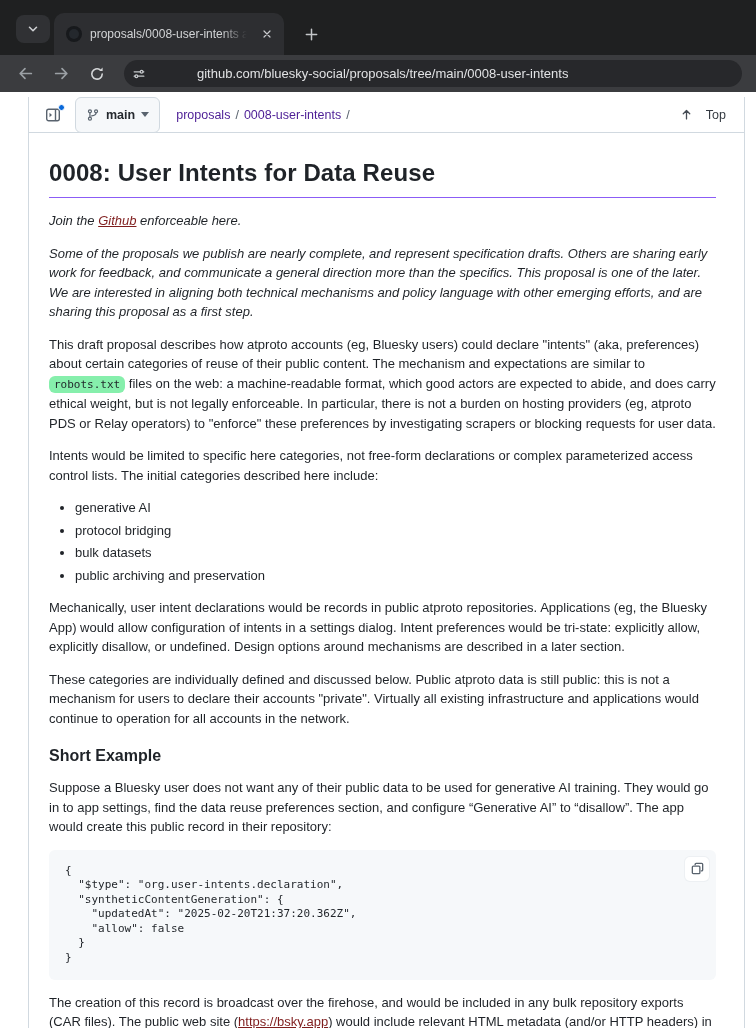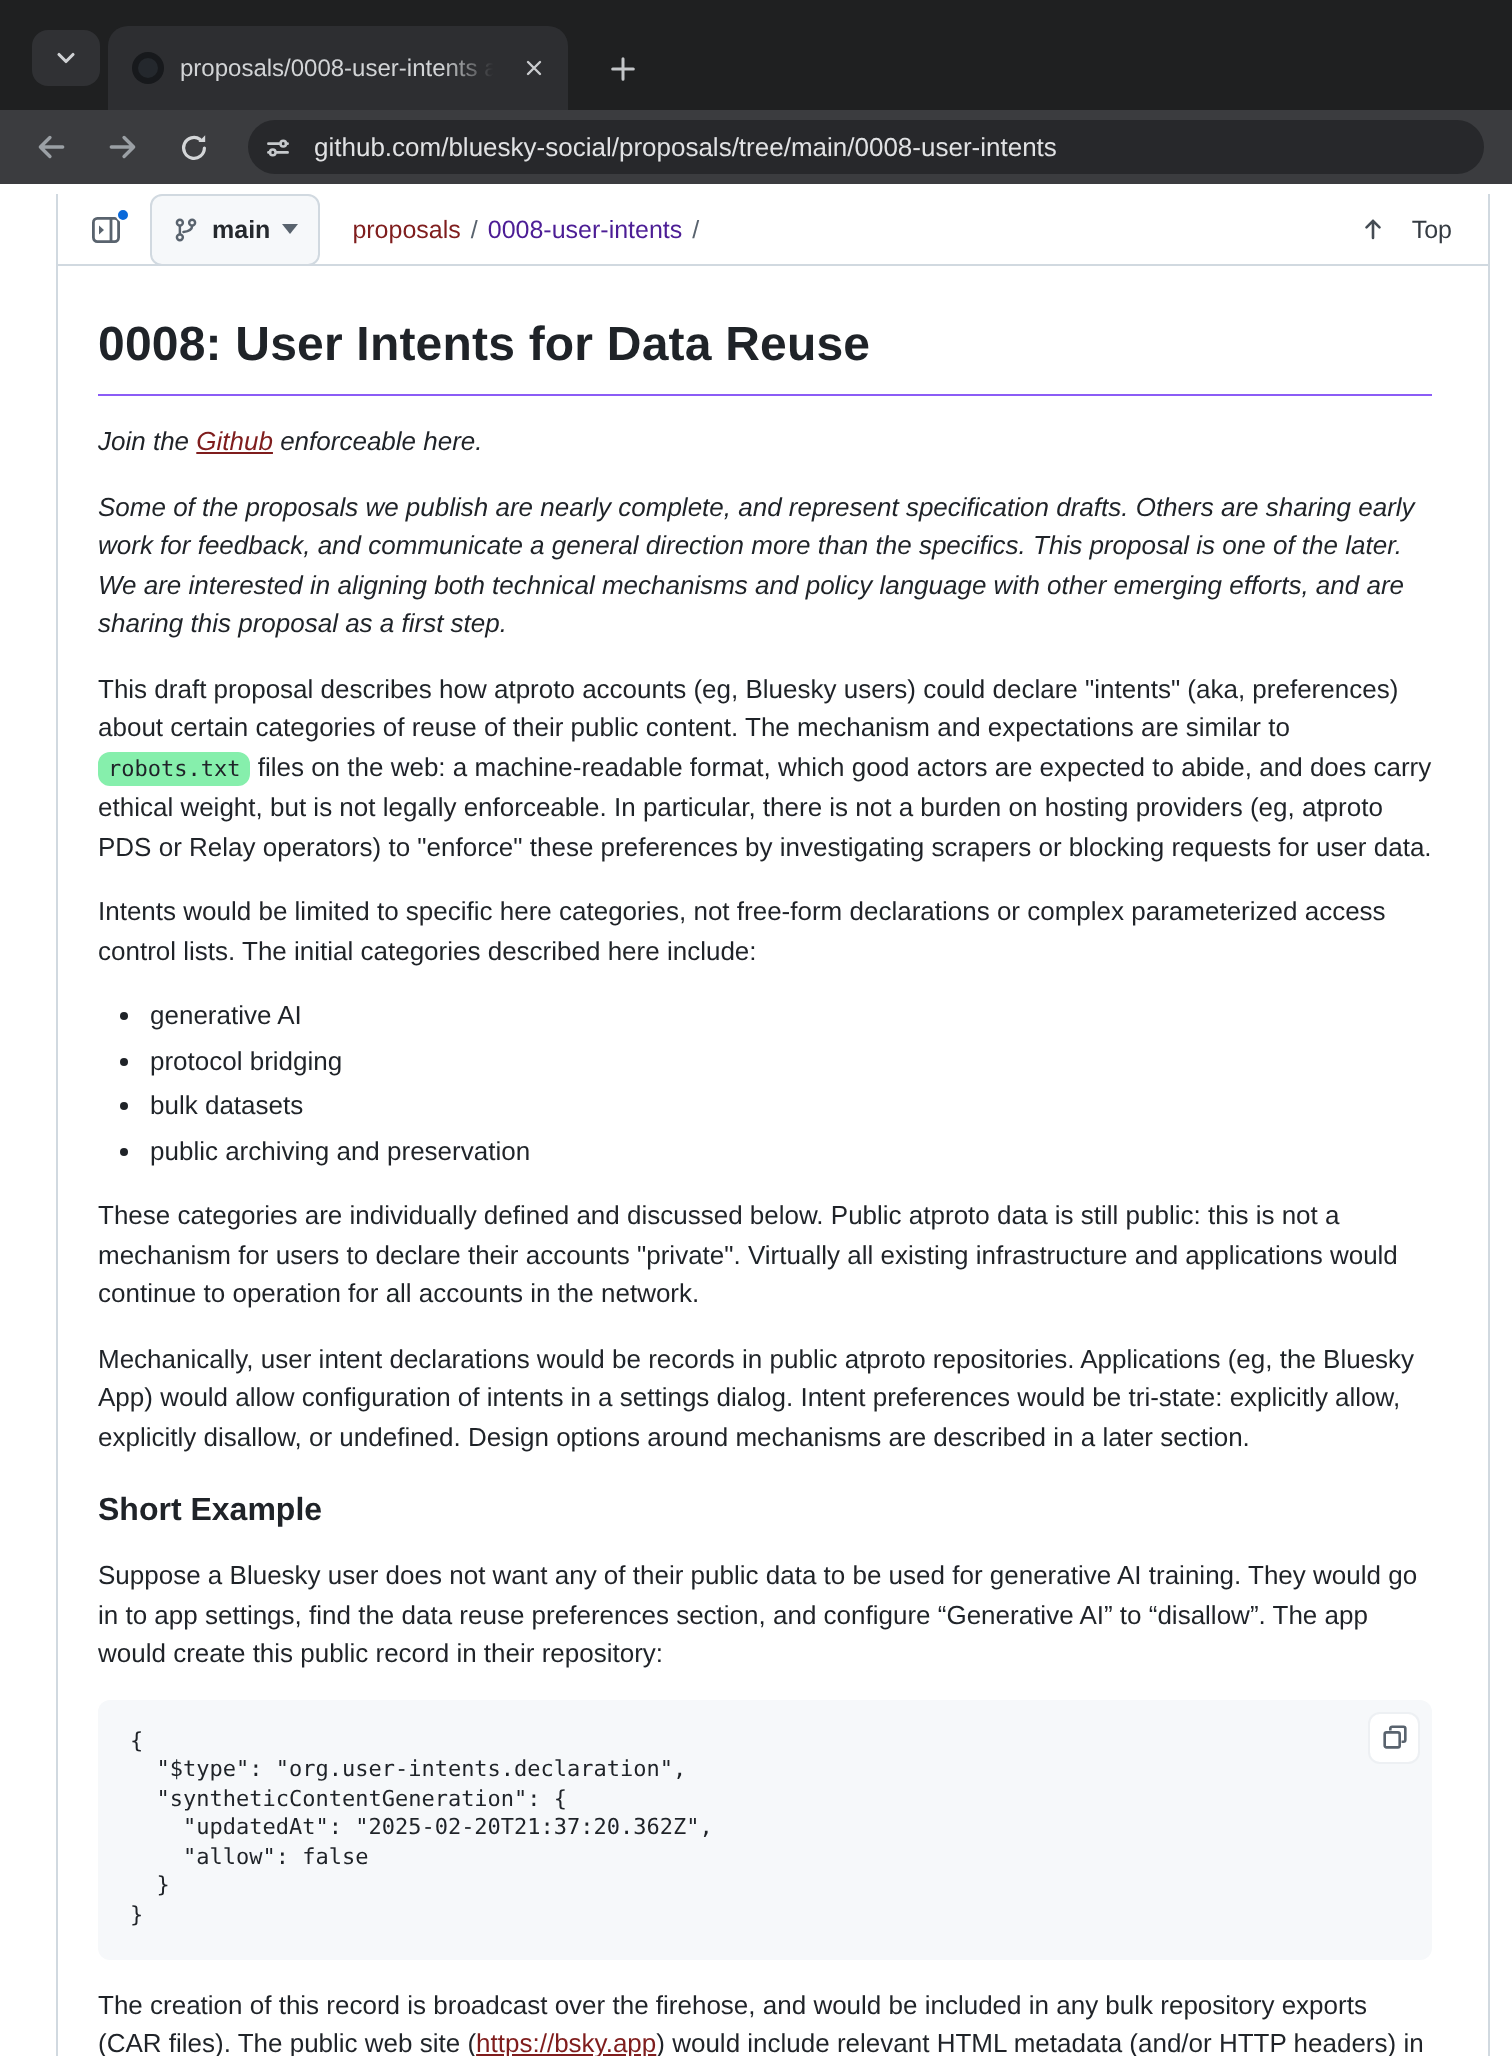--- a/index.html
+++ b/index.html
@@ -39,21 +39,21 @@
     height:37px; background:#3b3c3f; display:flex; align-items:center;
     padding:0 14px 0 16px; gap:18px;
   }
   .nav-icon { width:18px; height:18px; color:#9ba0a5; display:grid; place-items:center; cursor:pointer; flex:0 0 auto; }
   .nav-icon.bright { color:#d4d6d8; }
   .urlbar {
     flex:1; height:27px; background:#27282b; border-radius:14px;
     display:flex; align-items:center; padding:0 12px 0 4px; gap:8px; min-width:0;
   }
   .site-info { width:21px; height:21px; border-radius:50%; display:grid; place-items:center; color:#c6c9cc; cursor:pointer; flex:0 0 auto; }
-  .url-text { color:#e1e2e4; font-size:13px; white-space:nowrap; overflow:hidden; }
+  .url-text { color:#e1e2e4; font-size:13px; white-space:nowrap; overflow:hidden;margin-left:40px; }
 
   
   .page { background:#ffffff; height:936px; padding-top:5px; overflow:hidden; }
   .panel {
     margin-left:28px; width:717px; height:100%;
     border-left:1px solid #d1d9e0; border-right:1px solid #d1d9e0;
   }
   .filebar {
     height:36px; display:flex; align-items:center; padding:0 12px 0 10px;
     border-bottom:1px solid #d1d9e0; background:#ffffff;
@@ -61,21 +61,21 @@
   .tree-toggle { position:relative; width:28px; height:26px; display:grid; place-items:center; color:#59636e; border-radius:6px; cursor:pointer; }
   .tree-toggle .dot { position:absolute; top:2px; right:2px; width:7px; height:7px; border-radius:50%; background:#0969da; border:1.5px solid #fff; }
   .branch-btn {
     margin-left:8px; height:36px; padding:0 10px; background:#f6f8fa;
     border:1px solid #d1d9e0; border-radius:6px; display:flex; align-items:center; gap:6px;
     font-size:12.5px; font-weight:600; color:#25292e; cursor:pointer;
   }
   .branch-btn .glyph { color:#59636e; display:grid; place-items:center; }
   .caret { width:0; height:0; border-left:4px solid transparent; border-right:4px solid transparent; border-top:5px solid #59636e; }
   .breadcrumb { margin-left:16px; font-size:12.5px; color:#59636e; display:flex; align-items:center; gap:5px; white-space:nowrap; }
-  .breadcrumb a { color:#7f1d1d; text-decoration:none; cursor:pointer; }
+  .breadcrumb a { color:#4c1d95; text-decoration:none; cursor:pointer; }
   .breadcrumb .dir { color:#4c1d95; }
   .top-btn { margin-left:auto; display:flex; align-items:center; gap:13px; font-size:12.5px; color:#353b42; cursor:pointer; padding:4px 6px; border-radius:6px; }
   .top-btn .glyph { display:grid; place-items:center; color:#454c54; }
 
   
   .readme { padding:25px 28px 30px 20px; color:#1f2328; }
   .readme h1 {
     font-size:24px; line-height:1.25; font-weight:600; margin:0 0 13px;
     padding-bottom:9px; border-bottom:1px solid #8b5cf6; letter-spacing:.1px;
   }
@@ -216,23 +216,23 @@
 
       <p>Intents would be limited to specific here categories, not free-form declarations or complex parameterized access control lists. The initial categories described here include:</p>
 
       <ul>
         <li>generative AI</li>
         <li>protocol bridging</li>
         <li>bulk datasets</li>
         <li>public archiving and preservation</li>
       </ul>
 
+      <p>Mechanically, user intent declarations would be records in public atproto repositories. Applications (eg, the Bluesky App) would allow configuration of intents in a settings dialog. Intent preferences would be tri-state: explicitly allow, explicitly disallow, or undefined. Design options around mechanisms are described in a later section.</p>
+
       <p>These categories are individually defined and discussed below. Public atproto data is still public: this is not a mechanism for users to declare their accounts "private". Virtually all existing infrastructure and applications would continue to operation for all accounts in the network.</p>
-
-      <p>Mechanically, user intent declarations would be records in public atproto repositories. Applications (eg, the Bluesky App) would allow configuration of intents in a settings dialog. Intent preferences would be tri-state: explicitly allow, explicitly disallow, or undefined. Design options around mechanisms are described in a later section.</p>
 
       <h3>Short Example</h3>
 
       <p>Suppose a Bluesky user does not want any of their public data to be used for generative AI training. They would go in to app settings, find the data reuse preferences section, and configure “Generative AI” to “disallow”. The app would create this public record in their repository:</p>
 
       <div class="codeblock">
         <pre><code>{
   "$type": "org.user-intents.declaration",
   "syntheticContentGeneration": {
     "updatedAt": "2025-02-20T21:37:20.362Z",

